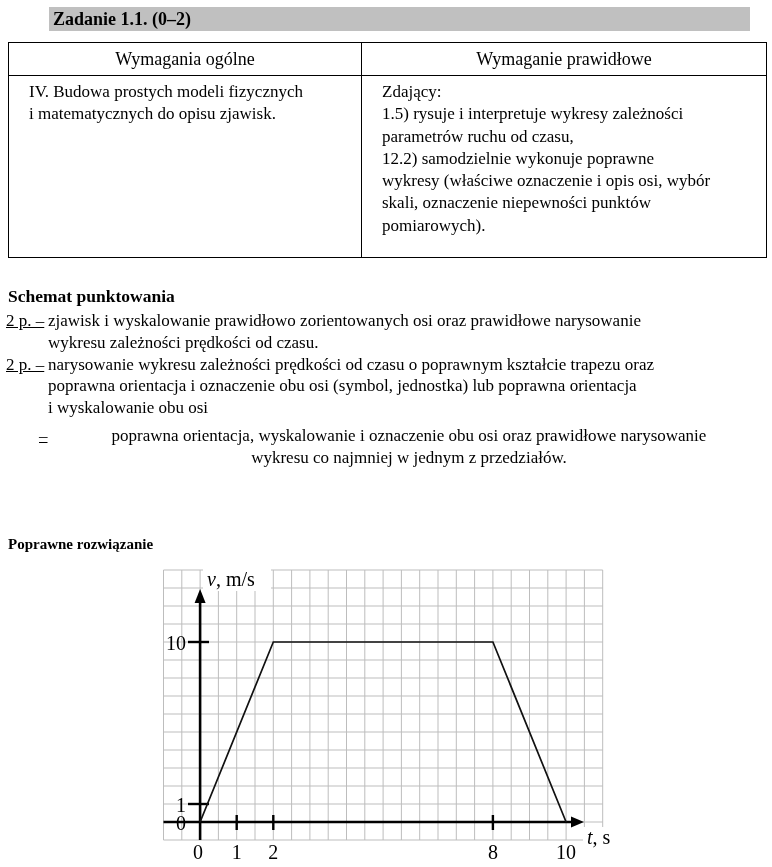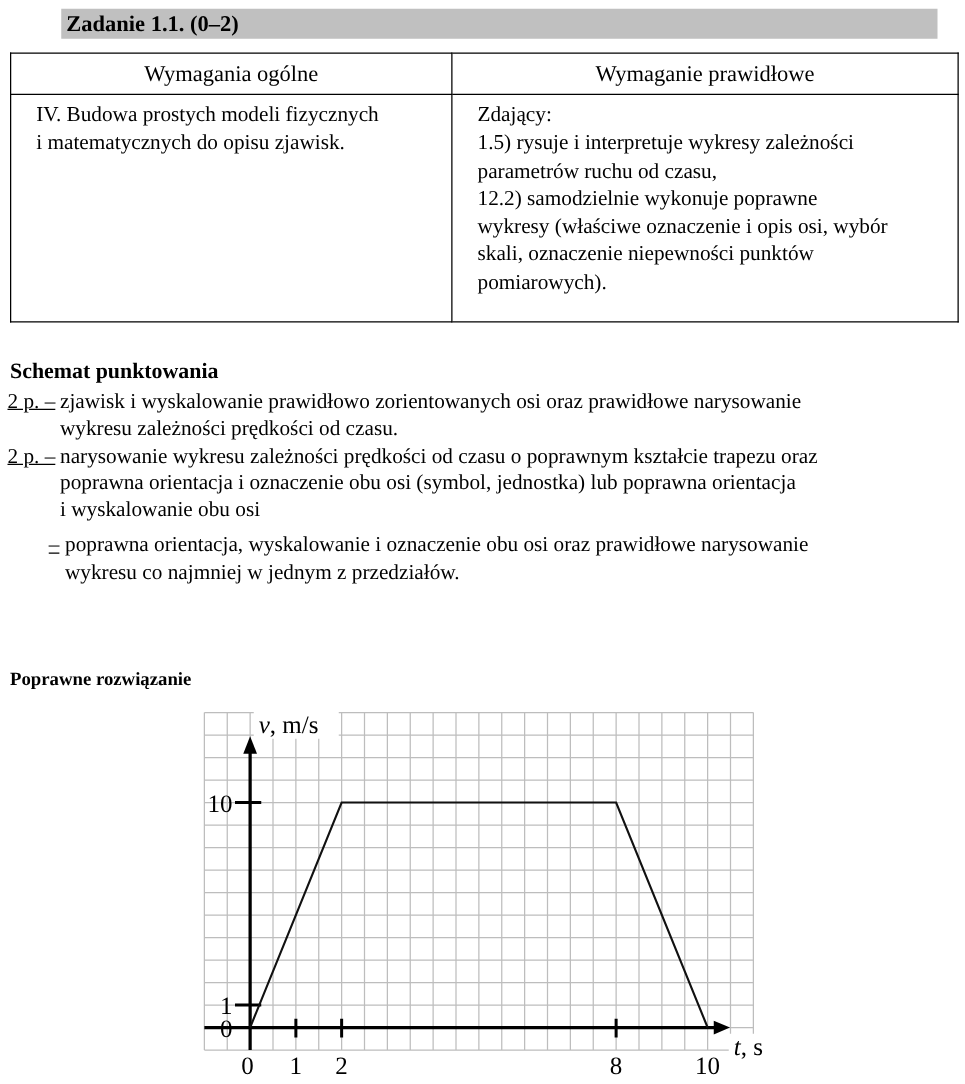--- a/index.html
+++ b/index.html
@@ -28,21 +28,21 @@
   .col-general{width:352px;}
   .col-specific{width:404px;}
   .pre{white-space:pre-line;}
   .scoring{position:absolute;left:6px;top:285px;width:760px;}
   .scoring h3{margin:0 0 3px 2px;font-size:17.5px;font-weight:bold;line-height:22px;}
   .score-row{position:relative;line-height:21.8px;}
   .score-row .pts{position:absolute;left:0;top:0;text-decoration:underline;}
   .score-row .txt{padding-left:42px;}
   .score-row.inner{margin-top:6px;}
   .score-row.inner .pts{left:33px;}
-  .score-row.inner .txt{padding-left:46px;}
+  .score-row.inner .txt{padding-left:46px;text-align:center;}
   .score-row.lub-row .txt{font-style:italic;}
   .solution-heading{
     position:absolute;left:8px;top:533px;margin:0;
     font-size:15px;font-weight:bold;line-height:22px;
   }
   .chart-wrap{position:absolute;left:150px;top:556px;width:500px;height:311px;}
   svg{font-family:"Liberation Serif", serif;}
 </style>
 </head>
 <body>

